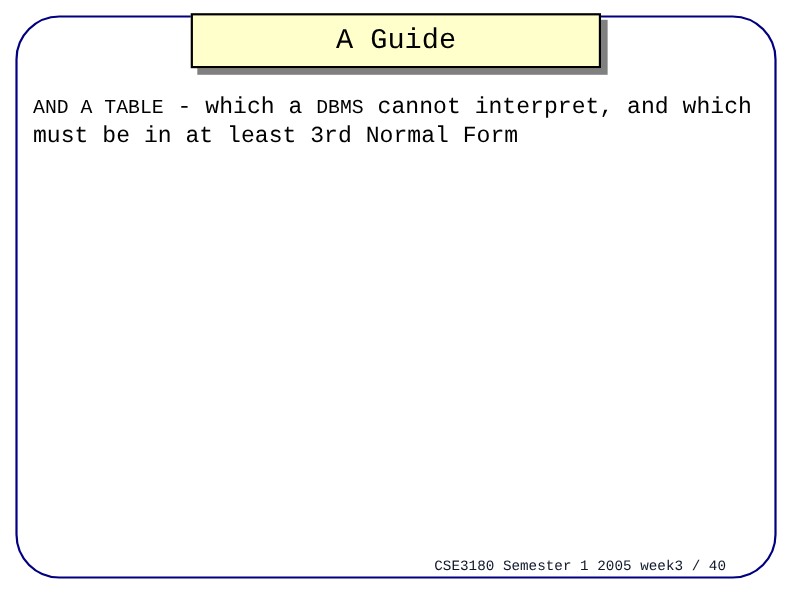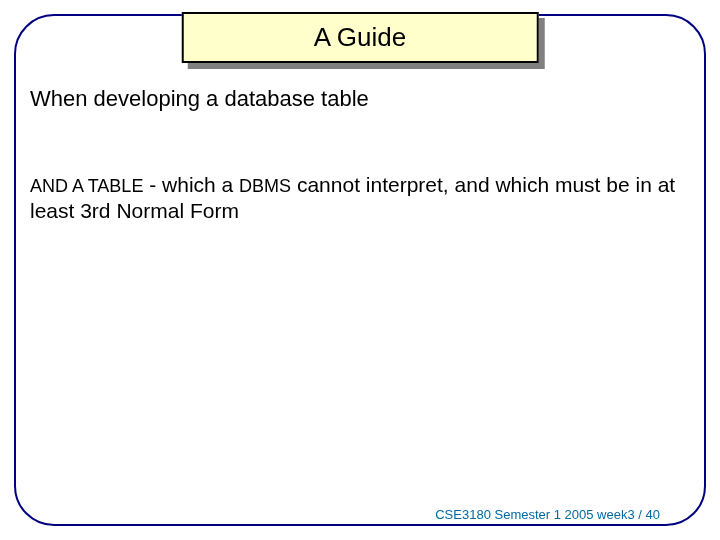--- a/index.html
+++ b/index.html
@@ -9,20 +9,21 @@
     height: 540px;
     background: #ffffff;
     font-family: Arial, Helvetica, sans-serif;
     overflow: hidden;
   }
   .slide {
     position: relative;
     width: 720px;
     height: 540px;
     box-sizing: border-box;
+    font-family: Liberation Mono, monospace;
   }
   
   .frame {
     position: absolute;
     left: 14px;
     top: 14px;
     right: 14px;
     bottom: 14px;
     border: 2px solid #000080;
     border-radius: 40px;
@@ -64,38 +65,37 @@
   }
   .p1 { font-size: 22px; margin: 0 0 60px 0; }
   .p2 { font-size: 21px; margin: 0 0 70px 0; }
   .p3 { font-size: 21px; margin: 0; line-height: 1.25; }
   .small-caps { font-size: 18px; }
   .footer {
     position: absolute;
     right: 60px;
     bottom: 18px;
     font-size: 13px;
-    color: #0369a1;
+    color: #0f172a;
   }
 </style>
 </head>
 <body>
 
 <div class="slide">
   <div class="frame"></div>
 
   <div class="title-wrap">
     <div class="title-shadow"></div>
     <div class="title-box">
       <div class="title-text">A Guide</div>
     </div>
   </div>
 
   <div class="body">
-    <p class="p1">When developing a database table</p>
 
 
     <p class="p3">
       <span class="small-caps">AND A TABLE</span><span> - which a </span><span class="small-caps">DBMS</span><span> cannot interpret, and which must be in at least 3rd Normal Form</span>
     </p>
   </div>
 
   <div class="footer">CSE3180 Semester 1 2005  week3 / 40</div>
 </div>
 

